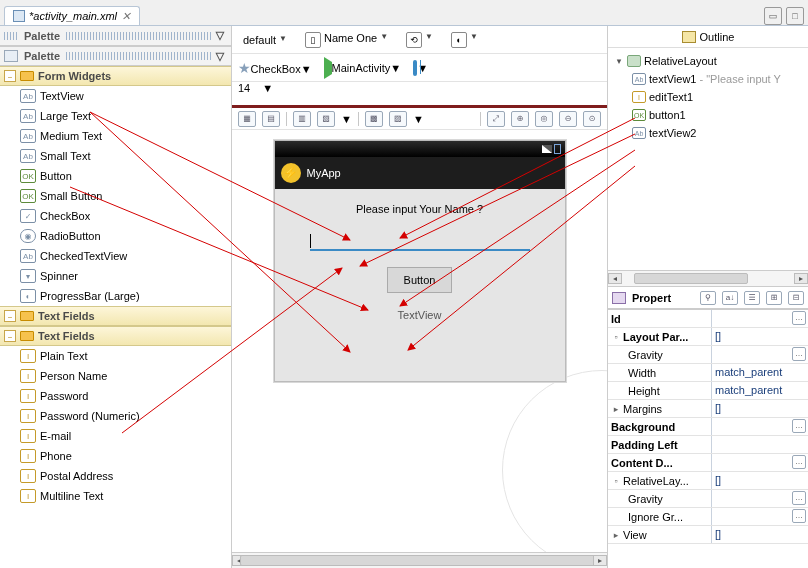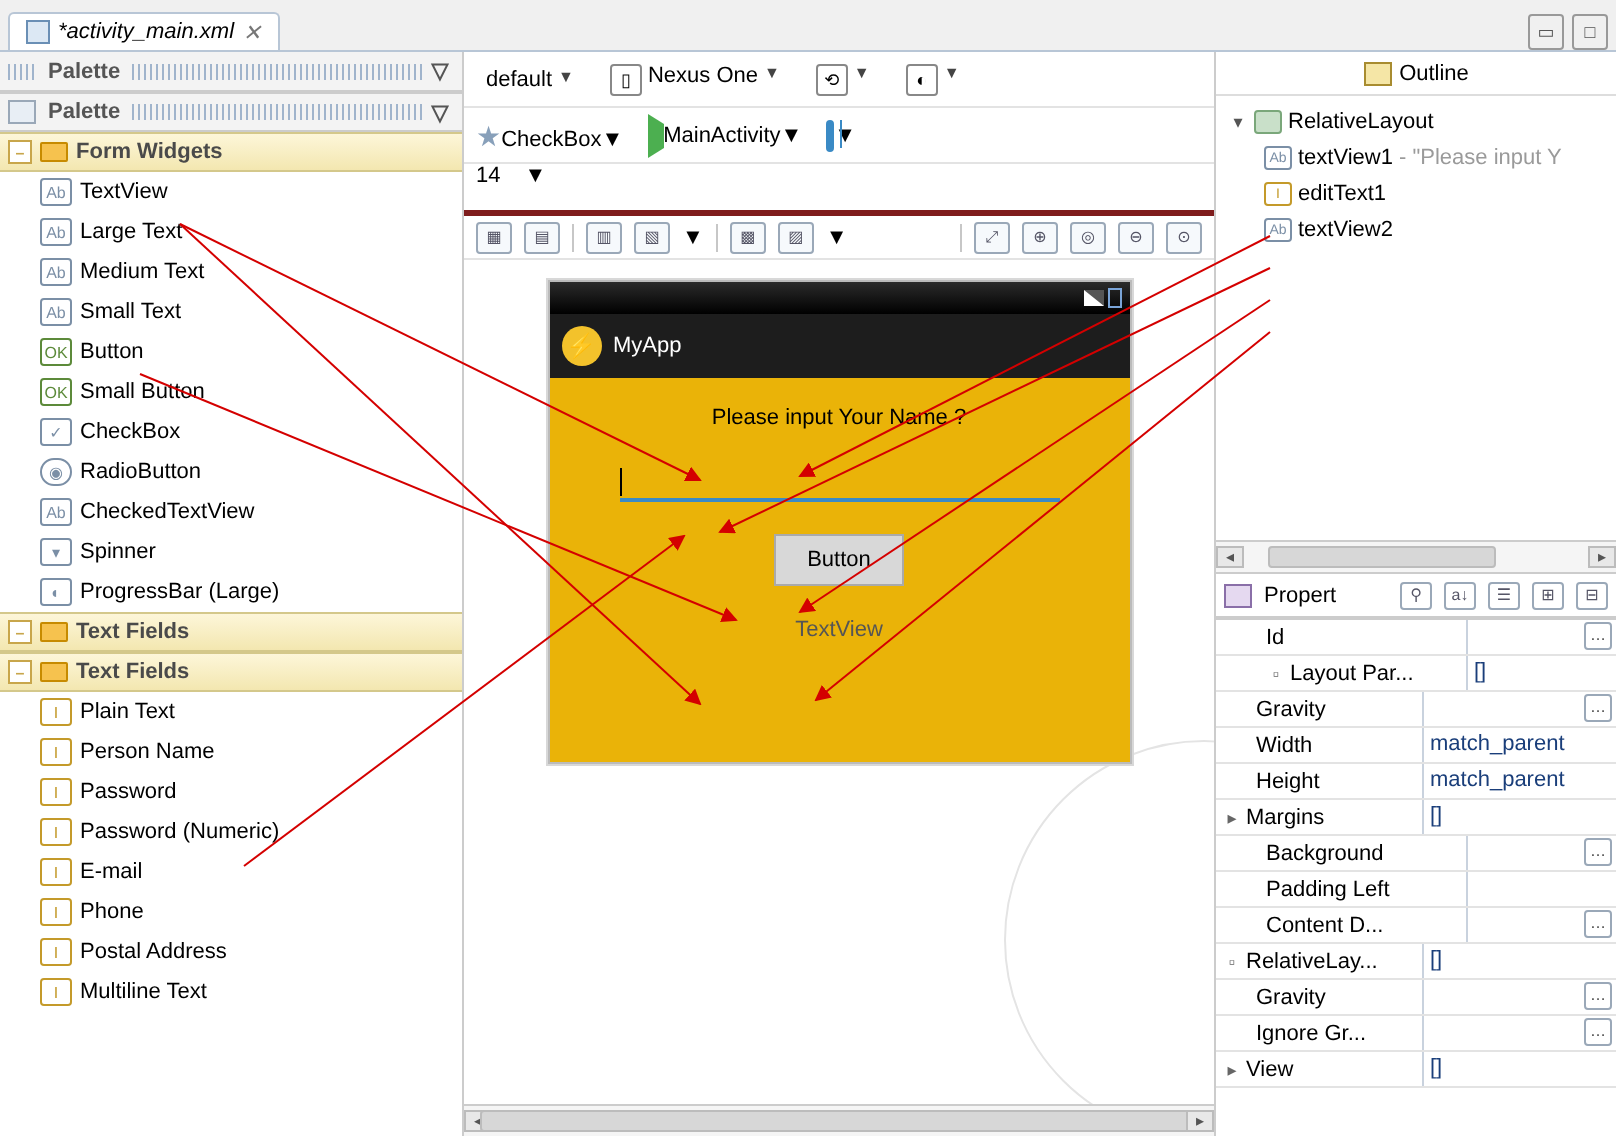--- a/index.html
+++ b/index.html
@@ -57,21 +57,21 @@
   .rb-sep{width:1px;height:14px;background:#c7c7c7;}
 
   
   .canvas{flex:1;overflow:auto;padding:10px 10px 40px 10px;position:relative;}
   .device{width:292px;margin:0 auto;border:1px solid #bbb;background:#fff;box-shadow:0 0 0 1px #d8d8d8;}
   .statusbar{height:16px;background:linear-gradient(#2b2b2b,#000);display:flex;justify-content:flex-end;align-items:center;padding:0 4px;gap:2px;}
   .statusbar .sig{width:0;height:0;border-left:10px solid #555;border-bottom:8px solid #fff;transform:scaleX(-1);}
   .statusbar .bat{width:7px;height:10px;border:1px solid #7aa4d8;}
   .titlebar{height:32px;background:#1d1d1d;display:flex;align-items:center;gap:6px;padding:0 6px;color:#fff;font-size:15px;}
   .titlebar .appico{width:20px;height:20px;border-radius:10px;background:#f3c22b;display:flex;align-items:center;justify-content:center;color:#000;font-weight:bold;font-size:12px;}
-  .devbody{background:#eab308;padding:14px 10px 60px 10px;display:flex;flex-direction:column;align-items:center;gap:16px;}
+  .devbody{background:#e5e5e5;padding:14px 10px 60px 10px;display:flex;flex-direction:column;align-items:center;gap:16px;}
   .devbody .prompt{font-size:11px;}
   .devbody .et{width:220px;border:none;border-bottom:2px solid #3a8ac5;height:20px;}
   .devbody .et .caret{width:1px;height:14px;background:#000;margin-top:3px;}
   .devbody .btn{padding:6px 16px;background:#d8d8d8;border:1px solid #aaa;}
   .devbody .tv{font-size:11px;color:#555;}
 
   
   .watermark{position:absolute;left:270px;top:240px;width:200px;height:200px;border:1px solid #e4e4e4;border-radius:100px;z-index:-1;}
 
   
@@ -92,21 +92,21 @@
   .tnode .ni.rel{width:14px;height:12px;background:#c9e0c9;border:1px solid #7aa77a;}
   .tnode .dim{color:#9a9a9a;}
 
   
   .props{flex:1;display:flex;flex-direction:column;border-top:1px solid #ccc;}
   .props-tb{height:22px;border-bottom:1px solid #ccc;display:flex;align-items:center;padding:0 4px;gap:6px;}
   .props-tb .ic{width:16px;height:14px;border:1px solid #9aa8b8;border-radius:2px;display:flex;align-items:center;justify-content:center;font-size:8px;color:#556;}
   .ptable{flex:1;overflow:hidden;border-top:1px solid #ccc;}
   .prow{display:flex;height:18px;border-bottom:1px solid #e3e3e3;}
   .prow .pk{flex:0 0 104px;border-right:1px solid #c9d2de;padding:2px 3px;display:flex;align-items:center;gap:2px;}
-  .prow .pk.bold{font-weight:normal;margin-left:22px;}
+  .prow .pk.bold{font-weight:bold;}
   .prow .pk .tw{width:10px;text-align:center;font-size:9px;color:#666;}
   .prow .pv{flex:1;padding:2px 3px;color:#1a3e7a;position:relative;}
   .prow .pv .dots{position:absolute;right:2px;top:1px;width:14px;height:14px;border:1px solid #9aa8b8;border-radius:2px;font-size:8px;text-align:center;line-height:12px;color:#444;}
 
   
   svg.overlay{position:absolute;left:0;top:0;width:808px;height:568px;pointer-events:none;}
 </style>
 </head>
 <body>
 
@@ -235,21 +235,21 @@
   </div>
 
   <div class="col-mid">
     <div class="mid-tb">
       <div class="dd">
           <span>default</span>
           <span class="chev">▼</span>
         </div>
       <div class="dd">
           <span class="iconbox">▯</span>
-          <span>Nexus One</span>
+          <span>Name One</span>
           <span class="chev">▼</span>
         </div>
       <div class="dd">
           <span class="iconbox">⟲</span>
           <span class="chev">▼</span>
         </div>
       <div class="dd">
           <span class="iconbox">◐</span>
           <span class="chev">▼</span>
         </div>
@@ -326,36 +326,40 @@
         <div class="tnode" style="padding-left:22px">
           <span class="ni">Ab</span>
             <span>textView1</span>
             <span class="dim"> - "Please input Y</span>
         </div>
         <div class="tnode" style="padding-left:22px">
           <span class="ni t">I</span>
             <span>editText1</span>
         </div>
         <div class="tnode" style="padding-left:22px">
+          <span class="ni ok">OK</span>
+            <span>button1</span>
+        </div>
+        <div class="tnode" style="padding-left:22px">
           <span class="ni">Ab</span>
             <span>textView2</span>
         </div>
       </div>
       <div style="flex:1"></div>
       <div class="hscroll">
         <div class="ar l">◂</div>
         <div class="thumb" style="left:26px;right:60px"></div>
         <div class="ar r">▸</div>
       </div>
     </div>
 
     <div class="props">
       <div class="props-tb">
         <span style="width:14px;height:12px;border:1px solid #8a6fa8;background:#e5d9f0;"></span>
-        <span style="font-weight:normal">Propert</span>
+        <span style="font-weight:bold">Propert</span>
         <span style="flex:1"></span>
         <span class="ic">⚲</span>
         <span class="ic">a↓</span>
         <span class="ic">☰</span>
         <span class="ic">⊞</span>
         <span class="ic">⊟</span>
       </div>
       <div class="ptable">
         <div class="prow">
             <div class="pk bold">

